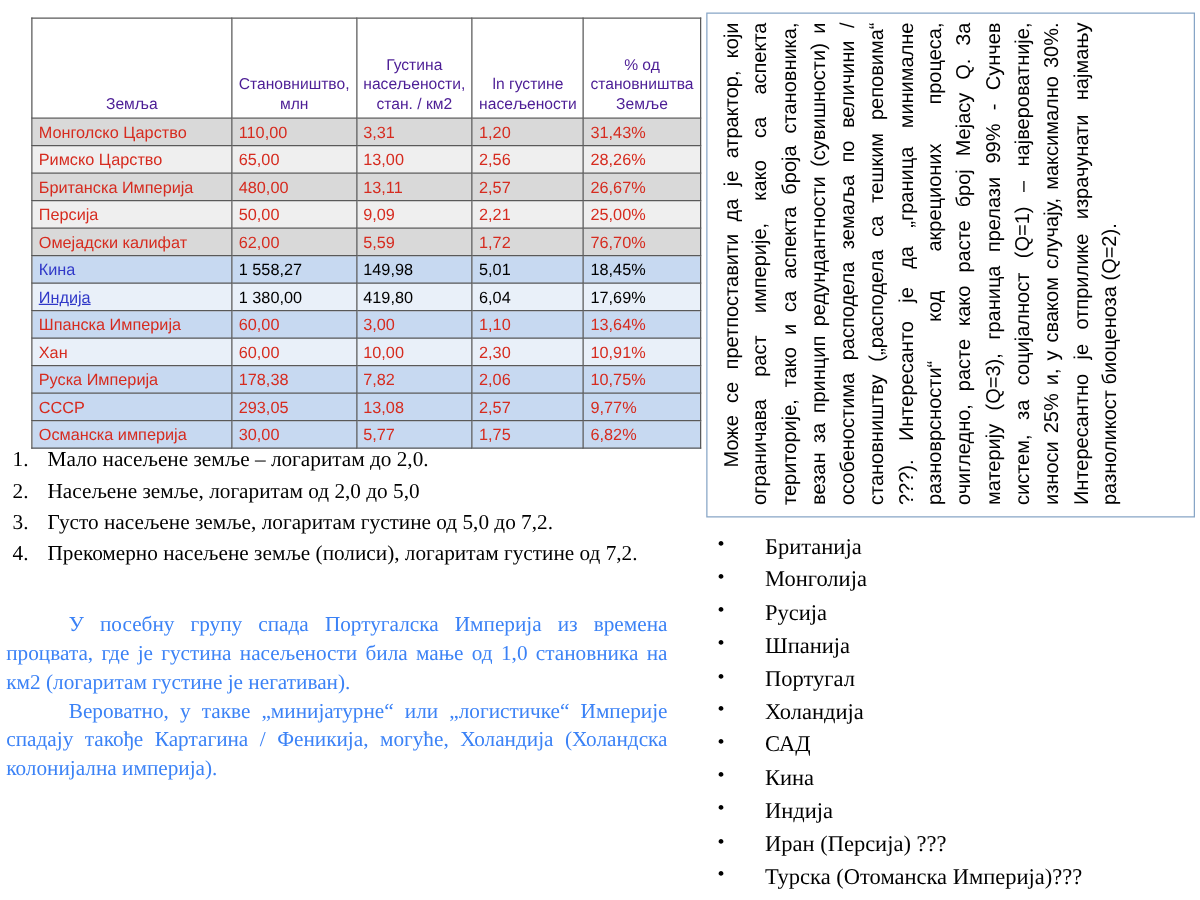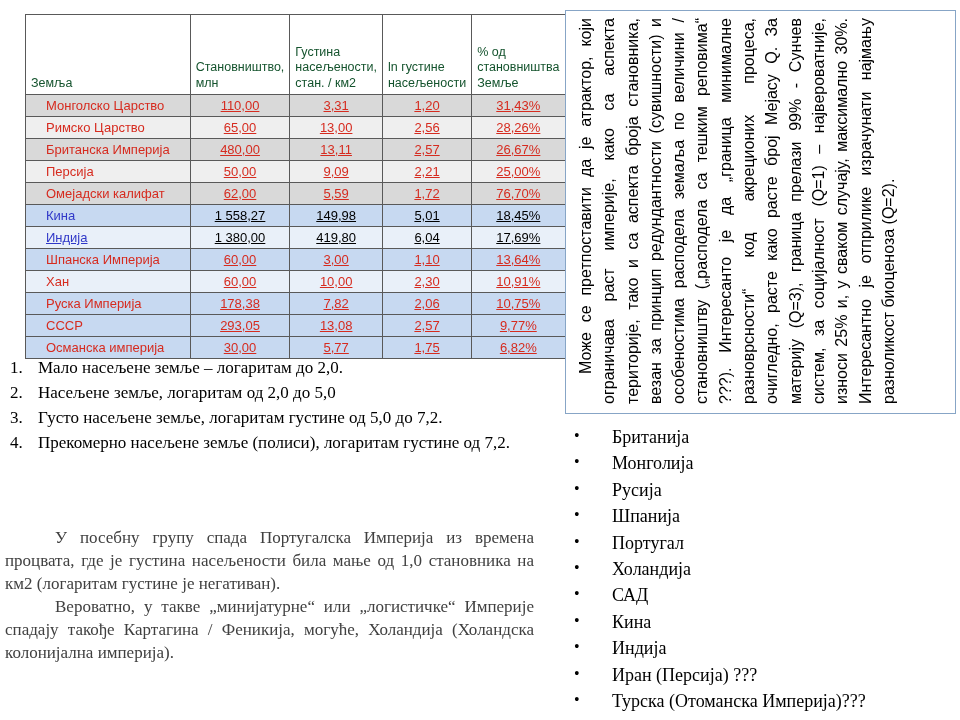--- a/index.html
+++ b/index.html
@@ -9,56 +9,56 @@
   }
   .slide { position:absolute; left:0; top:0; width:960px; height:720px; }
 
   
   table.empires {
     position:absolute; left:25px; top:14px;
     border-collapse:collapse; table-layout:fixed;
   }
   table.empires th, table.empires td { border:1px solid #595959; }
   table.empires th {
-    background:#ffffff; color:#14532d;
+    background:#ffffff; color:#4c1d95;
     font-weight:400; font-size:12.5px; line-height:15.5px;
-    vertical-align:bottom; text-align:left;
+    vertical-align:bottom; text-align:center;
     padding:2px 5px 3px 5px;
     overflow-wrap:break-word; word-wrap:break-word;
   }
   tr.hdr { height:80px; }
   table.empires td {
-    font-size:13px; height:21px; padding:0 20px; vertical-align:middle;
+    font-size:13px; height:21px; padding:0 5px; vertical-align:middle;
     white-space:nowrap;
   }
   td.name { text-align:left; padding-left:6px; }
-  td.num  { text-align:center; padding-right:5px;text-decoration:underline; }
+  td.num  { text-align:left; padding-right:5px; }
   tr.band-dark-gray  td { background:#d9d9d9; }
   tr.band-light-gray td { background:#efefef;margin-top:11px; }
   tr.band-dark-blue  td { background:#c7d9f1; }
   tr.band-light-blue td { background:#e9f0f9; }
   tr.style-red { color:#d62b1f; }
   tr.style-link { color:#000000; }
   tr.style-link td.name { color:#3038c8; }
   td.u { text-decoration:underline; }
 
   
   .numlist {
     position:absolute; left:8px; top:355px; width:524px;
     font-family:"Liberation Serif", serif; font-size:17px; line-height:25px;
     color:#000;
   }
   .numitem { position:relative; padding-left:30px; text-align:justify; }
   .numitem .num { position:absolute; left:2px; top:0; }
 
   
   .paras {
-    position:absolute; left:5px; top:526px; width:529px;
+    position:absolute; left:5px; top:488px; width:529px;
     font-family:"Liberation Serif", serif; font-size:17px; line-height:23px;
-    color:#404040; text-align:justify;
+    color:#3b82f6; text-align:justify;
   }
   .paras p { margin:0; text-indent:50px; }
 
   
   .rot-box {
     position:absolute; left:565px; top:10px; width:389px; height:402px;
     border:1px solid #87a5c6; background:#ffffff;
   }
   .rot-inner {
     position:absolute; left:8px; top:7px;

